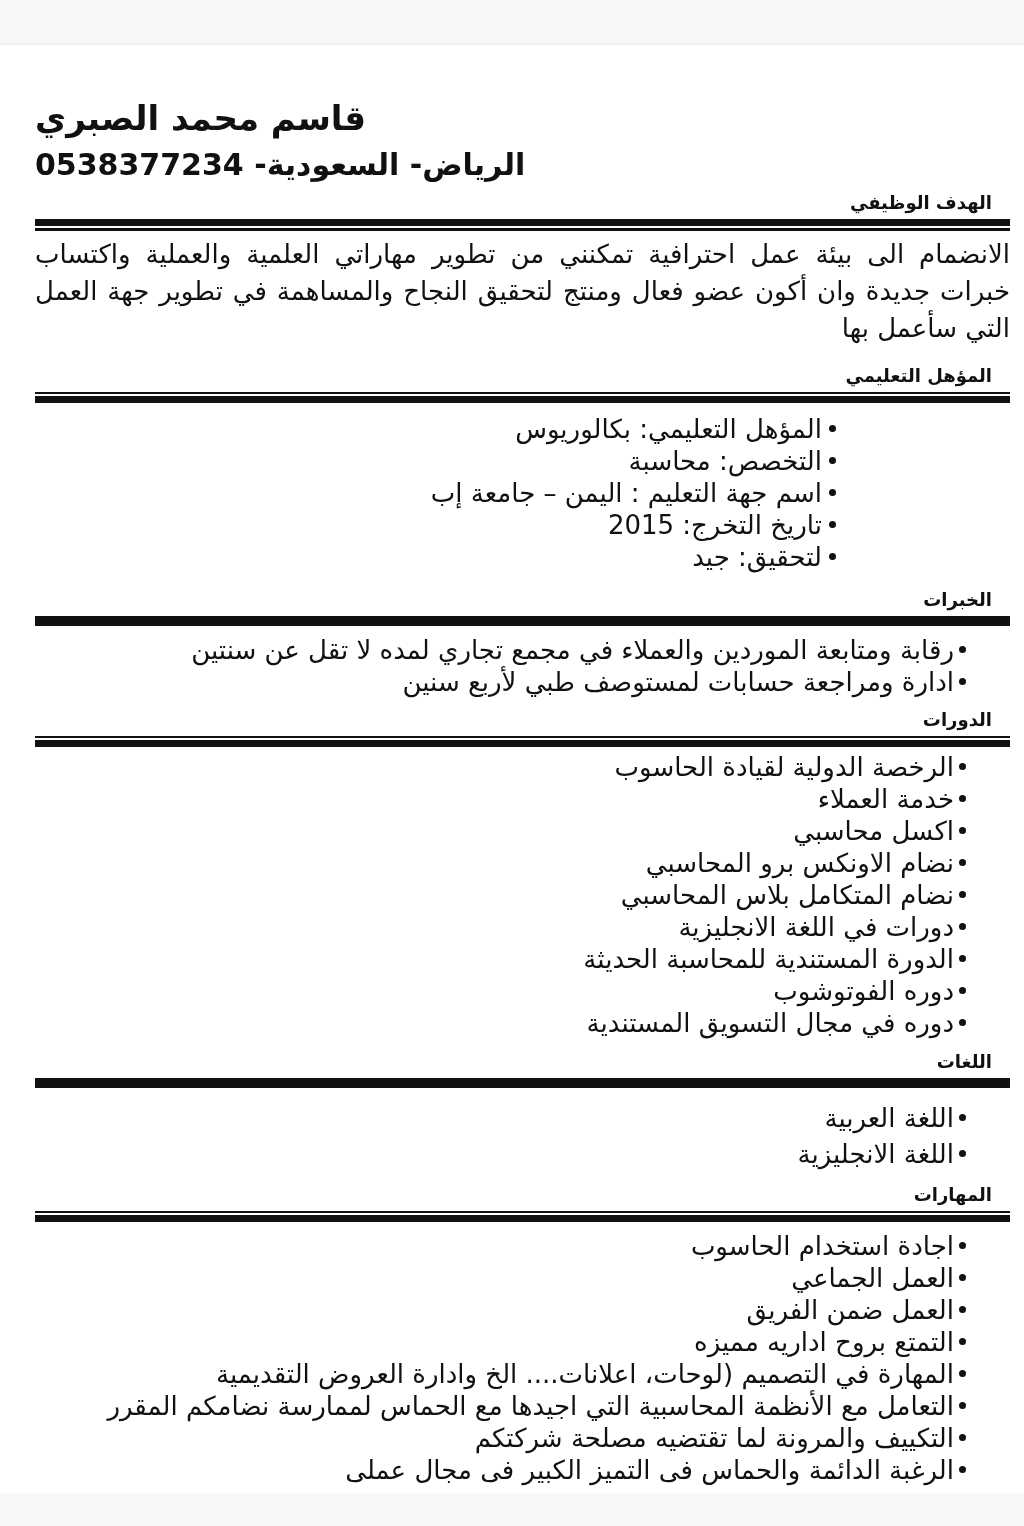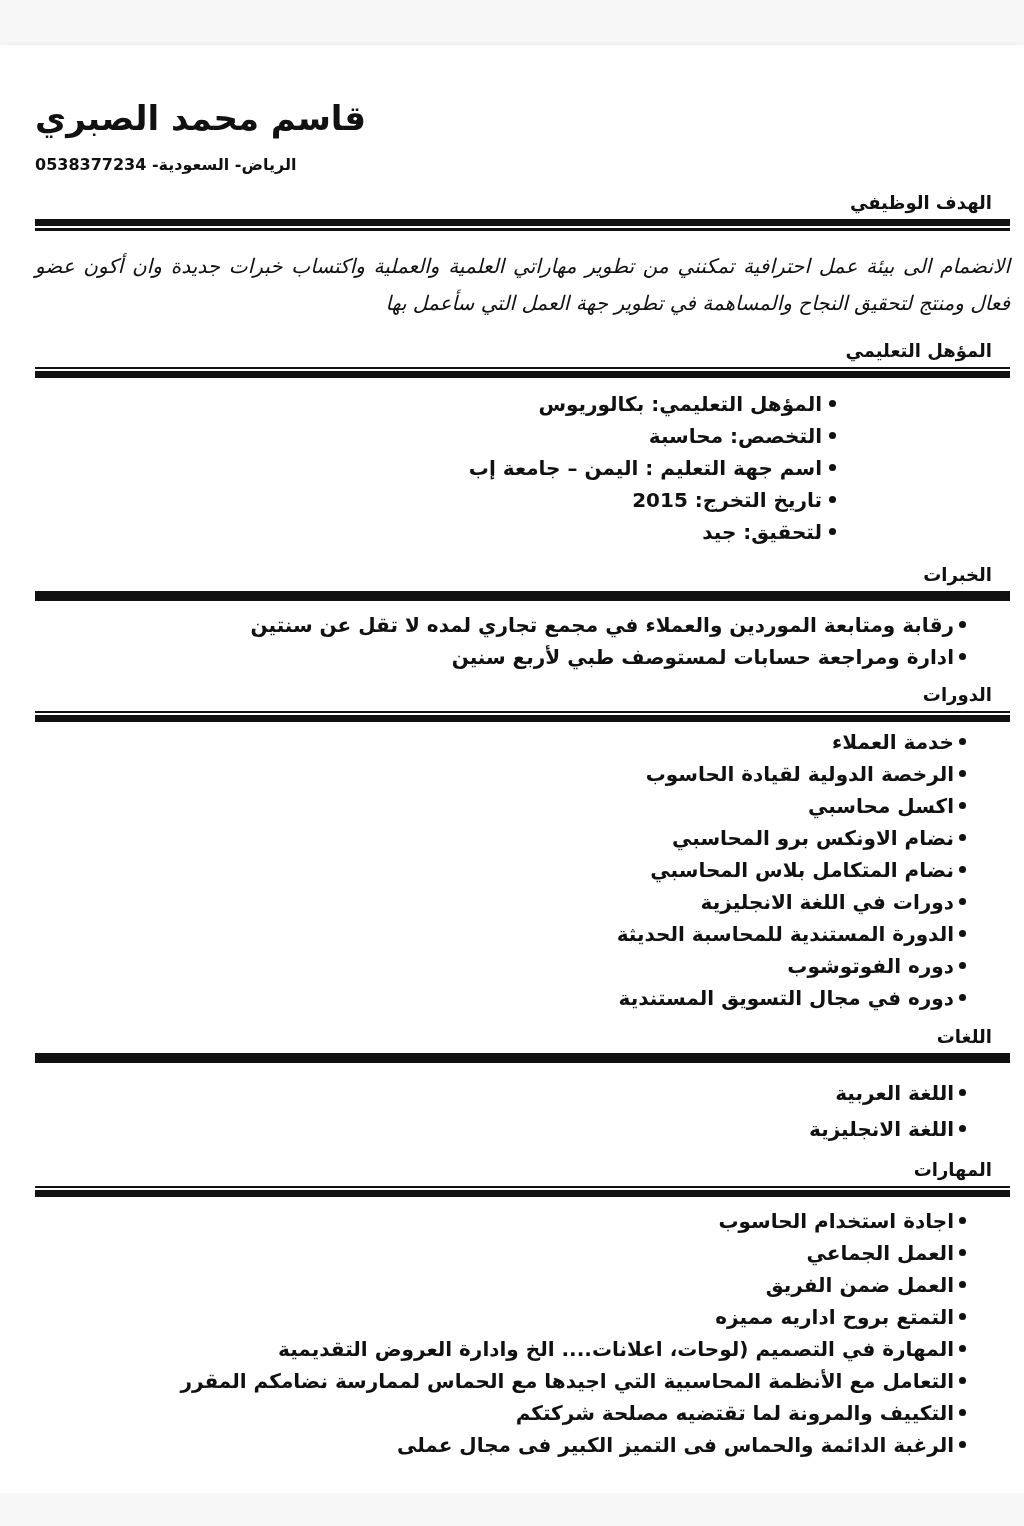--- a/index.html
+++ b/index.html
@@ -27,21 +27,21 @@
     direction: rtl;
     box-shadow: 0 0 4px rgba(0,0,0,0.08);
   }
   .doc-header { padding-top: 52px; text-align: left; }
   .person-name {
     font-size: 34px; line-height: 42px; font-weight: bold;
     letter-spacing: 0;
   }
   .contact-line {
     margin-top: 10px;
-    font-size: 16px; line-height: 32px; font-weight: bold;
+    font-size: 30px; line-height: 32px; font-weight: bold;
   }
   .section-title {
     font-size: 18px; line-height: 33px; font-weight: bold;
     text-align: right;
     padding-left: 0;
     padding-right: 0;
     margin-right: 18px;
     margin-left: 45px; 
   }
   
@@ -55,35 +55,33 @@
   .rule-b { 
     border-top: 2px solid var(--rule, #111);
     border-bottom: 7px solid var(--rule, #111);
     height: 11px;
   }
   .rule-single {
     height: 10px;
     background: var(--rule, #111);
   }
   .objective-text {
-    margin-top: 17px;
-    font-size: 20px; line-height: 37px;
+    margin-top: 5px;
+    font-size: 26px; line-height: 37px;
     text-align: justify;
-    font-style: italic;
   }
   ul.doc-list {
     list-style: none;
     margin-top: 8px;
   }
   ul.doc-list li {
     position: relative;
-    font-size: 20px;
+    font-size: 26px;
     line-height: 32px;
     padding-right: 56px;
-    font-weight: bold;
   }
   ul.doc-list li::before {
     content: "";
     position: absolute;
     right: 44px;
     top: 12px;
     width: 7px; height: 7px;
     border-radius: 50%;
     background: var(--text, #111);
   }
@@ -140,22 +138,22 @@
     <ul class="doc-list">
         <li>رقابة ومتابعة الموردين والعملاء في مجمع تجاري لمده لا تقل عن سنتين</li>
         <li>ادارة ومراجعة حسابات لمستوصف طبي لأربع سنين</li>
       </ul>
   </section>
 
   <section id="sec-courses">
     <h2 class="section-title">الدورات</h2>
     <div class="rule rule-b"></div>
     <ul class="doc-list">
+        <li>الرخصة الدولية لقيادة الحاسوب</li>
         <li>خدمة العملاء</li>
-        <li>الرخصة الدولية لقيادة الحاسوب</li>
         <li>اكسل محاسبي</li>
         <li>نضام الاونكس برو المحاسبي</li>
         <li>نضام المتكامل بلاس المحاسبي</li>
         <li>دورات في اللغة الانجليزية</li>
         <li>الدورة المستندية للمحاسبة الحديثة</li>
         <li>دوره الفوتوشوب</li>
         <li>دوره في مجال التسويق المستندية</li>
       </ul>
   </section>
 

